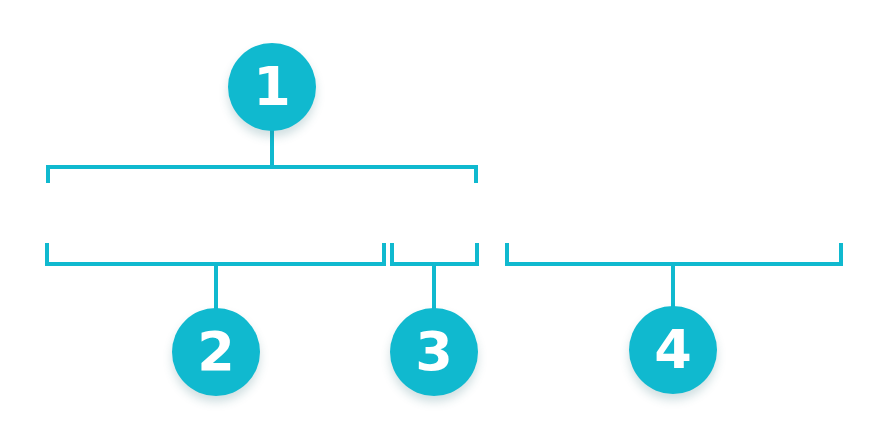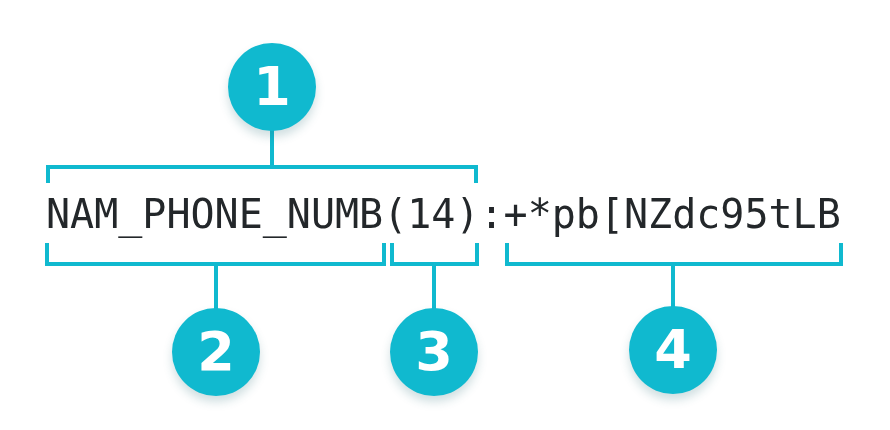--- a/index.html
+++ b/index.html
@@ -93,21 +93,20 @@
 
 <div class="canvas">
 
   <div class="badge badge-1">
     <span>1</span>
   </div>
   <div class="stem stem-1"></div>
 
   <div class="bracket bracket-top"></div>
 
-  <div class="code-line"><span class="seg">NAM_PHONE_NUMB</span><span class="seg">(14)</span><span class="seg">:</span><span class="seg">+*pb[NZdc95tLB</span></div>
 
   <div class="bracket bracket-bottom bracket-b2"></div>
   <div class="bracket bracket-bottom bracket-b3"></div>
   <div class="bracket bracket-bottom bracket-b4"></div>
 
   <div class="stem stem-2"></div>
   <div class="badge badge-2">
     <span>2</span>
   </div>
 

